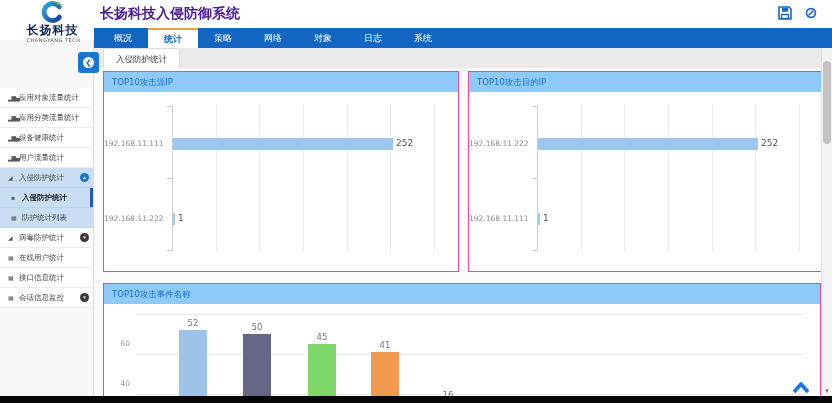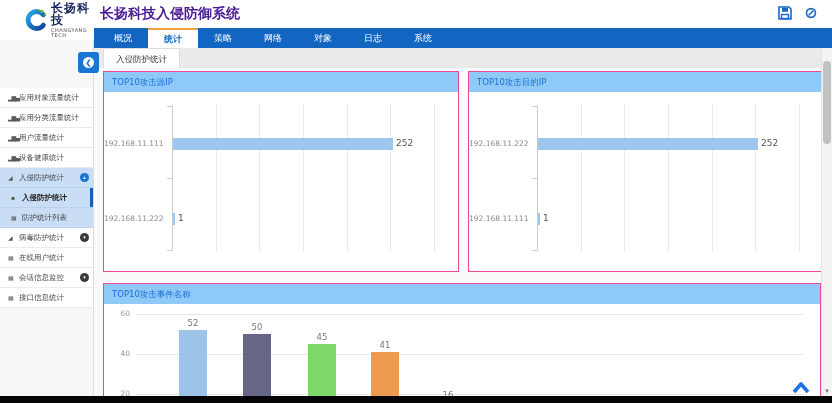--- a/index.html
+++ b/index.html
@@ -4,21 +4,21 @@
 <style>
   html,body{margin:0;padding:0;background:#888;}
   .screen{
     position:relative;width:832px;height:403px;overflow:hidden;background:#ffffff;
     font-family:"DejaVu Sans","Liberation Sans",sans-serif;
     -webkit-font-smoothing:antialiased;
   }
   
   .topbar{position:absolute;left:0;top:0;width:832px;height:28px;background:#fff;}
   .logo{position:absolute;left:0;top:0;width:94px;height:40px;background:#fff;z-index:6;
-        display:flex;align-items:center;padding-left:24px;box-sizing:border-box;}
+        display:flex;align-items:center;padding-left:10px;box-sizing:border-box;flex-direction:column;}
   .logo-mark{width:24px;height:24px;flex:0 0 auto;}
   .logo-texts{margin-left:3px;line-height:1;}
   .logo-cn{font-size:12px;font-weight:bold;color:#16265c;letter-spacing:1px;}
   .logo-en{font-size:5px;color:#555;letter-spacing:.5px;margin-top:2px;}
   .app-title{position:absolute;left:100px;top:5px;font-size:14px;font-weight:bold;color:#4c1d95;}
   .top-icons{position:absolute;right:12px;top:4px;display:flex;gap:8px;align-items:center;z-index:7;}
   .icon-btn{width:18px;height:18px;display:flex;align-items:center;justify-content:center;cursor:pointer;}
   .block-glyph{font-size:16px;color:#1a67c9;font-weight:bold;line-height:18px;}
   
   .navbar{position:absolute;left:94px;top:28px;right:0;height:20px;background:#1266c2;
@@ -59,21 +59,21 @@
   
   .vgrid{position:absolute;width:1px;background:#e9e9e9;}
   .hgrid{position:absolute;height:1px;background:#e6e6e6;}
   .axisline{position:absolute;width:1px;background:#ccc;}
   .axistick{position:absolute;height:1px;width:5px;background:#ccc;}
   .cat-label{position:absolute;font-size:7.5px;color:#8a8a8a;text-align:left;width:64px;left:0;}
   .hbar{position:absolute;height:12px;}
   .hval{position:absolute;font-size:9px;color:#555;}
   .vbar{position:absolute;}
   .vval{position:absolute;font-size:8.5px;color:#777;width:40px;text-align:center;}
-  .ytick{position:absolute;font-size:7.5px;color:#999;width:22px;text-align:right;}
+  .ytick{position:absolute;font-size:7.5px;color:#999;width:22px;text-align:right;margin-top:30px;}
   
   .back-top{position:absolute;right:22px;bottom:9px;width:18px;height:14px;cursor:pointer;z-index:9;}
   .scrollbar{position:absolute;right:0;top:48px;width:11px;bottom:7px;background:#f3f3f3;
              border-left:1px solid #e2e2e2;box-sizing:border-box;z-index:9;}
   .scroll-thumb{position:absolute;left:1px;top:13px;width:8px;height:83px;background:#c2c2c2;border-radius:4px;}
   .scroll-down{position:absolute;left:0;right:0;bottom:1px;text-align:center;font-size:7px;color:#777;}
   .bottom-strip{position:absolute;left:0;right:0;bottom:0;height:7px;background:#050505;z-index:20;}
 </style>
 </head>
 <body>
@@ -137,25 +137,25 @@
       <div class="side-item">
         <span class="s-icon">▂▆▄</span>
         <span class="s-label">应用对象流量统计</span>
       </div>
       <div class="side-item">
         <span class="s-icon">▂▆▄</span>
         <span class="s-label">应用分类流量统计</span>
       </div>
       <div class="side-item">
         <span class="s-icon">▂▆▄</span>
+        <span class="s-label">设备健康统计</span>
+      </div>
+      <div class="side-item">
+        <span class="s-icon">▂▆▄</span>
         <span class="s-label">用户流量统计</span>
-      </div>
-      <div class="side-item">
-        <span class="s-icon">▂▆▄</span>
-        <span class="s-label">设备健康统计</span>
       </div>
       <div class="side-item hl">
         <span class="s-icon">◢</span>
         <span class="s-label">入侵防护统计</span>
         <span class="expander open">▴</span>
       </div>
       <div class="side-item hl child active">
         <span class="s-icon">▪</span>
         <span class="s-label">入侵防护统计</span>
       </div>
@@ -167,26 +167,26 @@
         <span class="s-icon">◢</span>
         <span class="s-label">病毒防护统计</span>
         <span class="expander">▾</span>
       </div>
       <div class="side-item">
         <span class="s-icon">▦</span>
         <span class="s-label">在线用户统计</span>
       </div>
       <div class="side-item">
         <span class="s-icon">▦</span>
+        <span class="s-label">接口信息统计</span>
+      </div>
+      <div class="side-item">
+        <span class="s-icon">▦</span>
         <span class="s-label">会话信息监控</span>
         <span class="expander">▾</span>
-      </div>
-      <div class="side-item">
-        <span class="s-icon">▦</span>
-        <span class="s-label">接口信息统计</span>
       </div>
     </aside>
 
   <main class="main">
     <section class="card card1">
       <div class="card-h">TOP10攻击源IP</div>
       <div class="card-b" id="chart0">
           <div class="vgrid" style="left: 68px; top: 12px; height: 148px;"></div>
           <div class="vgrid" style="left: 111.667px; top: 12px; height: 148px;"></div>
           <div class="vgrid" style="left: 155.333px; top: 12px; height: 148px;"></div>

